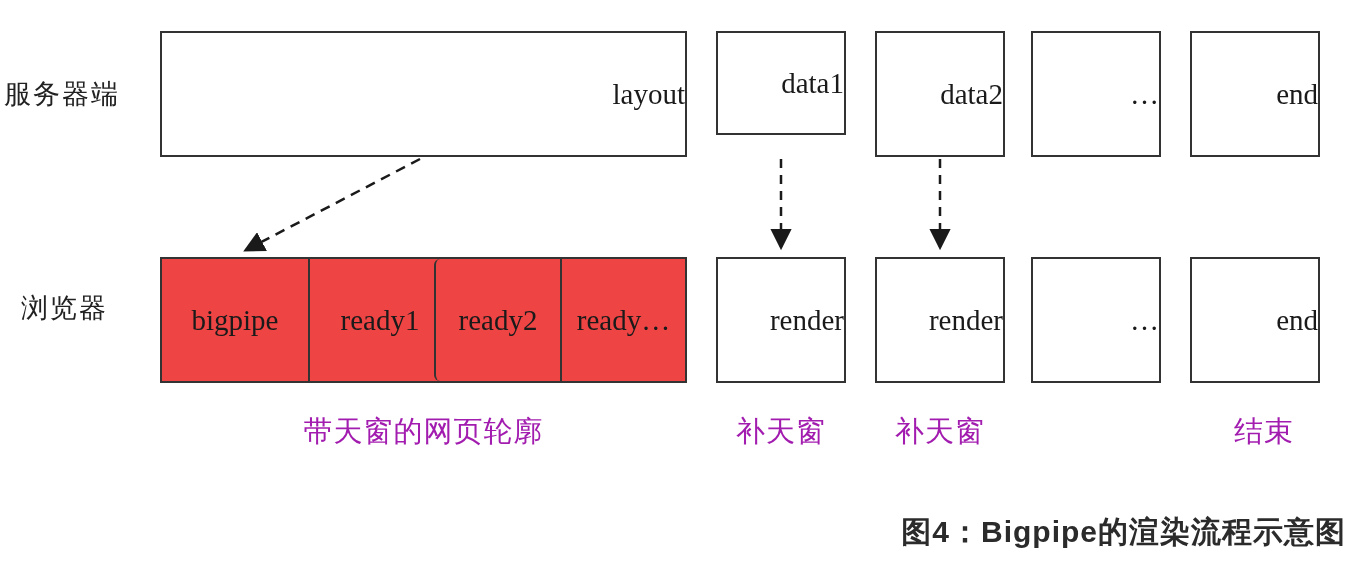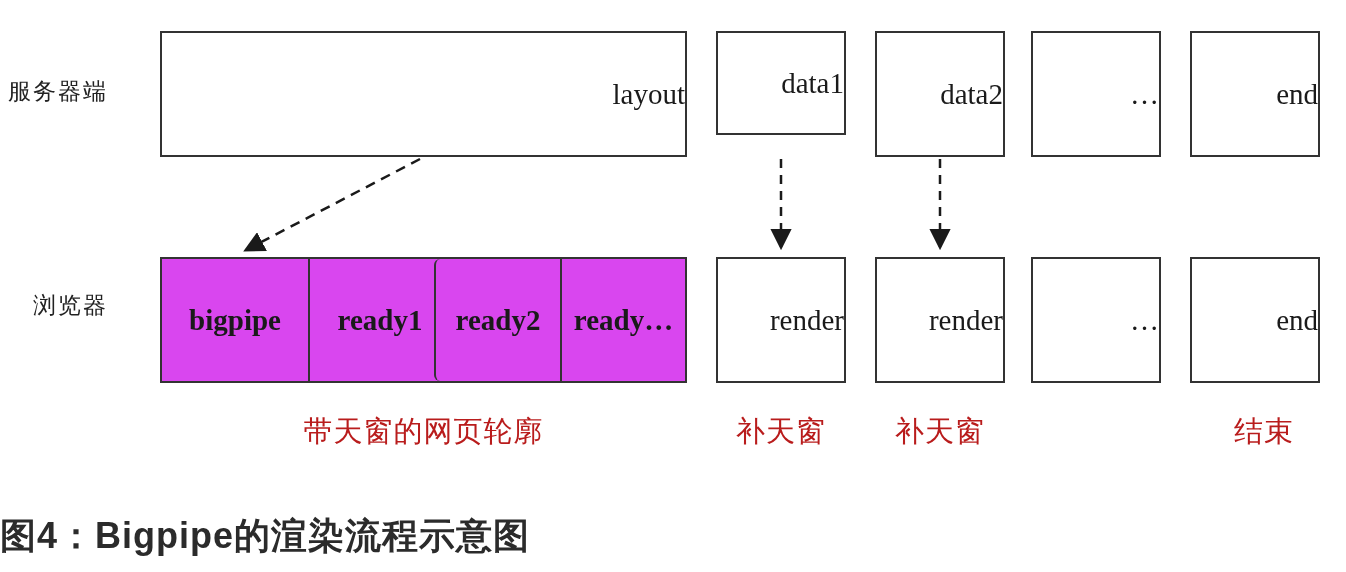--- a/index.html
+++ b/index.html
@@ -13,21 +13,21 @@
     height: 572px;
     background: #ffffff;
     overflow: hidden;
     font-family: "Liberation Serif", "DejaVu Serif", serif;
     color: #1a1a1a;
   }
   .row-label {
     position: absolute;
     width: 104px;
     text-align: right;
-    font-size: 23px;
+    font-size: 27px;
     letter-spacing: 2px;
     color: #222222;
     white-space: nowrap;
   }
   .box {
     position: absolute;
     box-sizing: border-box;
     border: 2px solid #333333;
     background: #ffffff;
     display: flex;
@@ -36,52 +36,51 @@
   }
   .box-label {
     font-size: 29px;
     color: #1a1a1a;
     white-space: nowrap;
   }
   .pipeline-group {
     position: absolute;
     box-sizing: border-box;
     border: 2px solid #333333;
-    background: #d946ef;
+    background: #ef4444;
     display: flex;
     align-items: stretch;
-    font-weight: bold;
   }
   .pipeline-cell {
     display: flex;
     align-items: center;
     justify-content: center;
     box-sizing: border-box;
   }
   .pipeline-cell + .pipeline-cell {
     border-left: 2px solid #333333;
   }
   .annotation {
     position: absolute;
     top: 412px;
     text-align: center;
     font-size: 29px;
     letter-spacing: 1px;
-    color: #b91c1c;
+    color: #a21caf;
     white-space: nowrap;
   }
   .caption {
     position: absolute;
     top: 512px;
     left: 0;
     width: 1346px;
-    text-align: left;
+    text-align: right;
     font-family: "Liberation Sans", "DejaVu Sans", sans-serif;
     font-weight: bold;
-    font-size: 36px;
+    font-size: 30px;
     color: #2b2b2b;
     letter-spacing: 1px;
   }
   .arrow-layer {
     position: absolute;
     left: 0;
     top: 0;
     width: 1346px;
     height: 572px;
     pointer-events: none;

